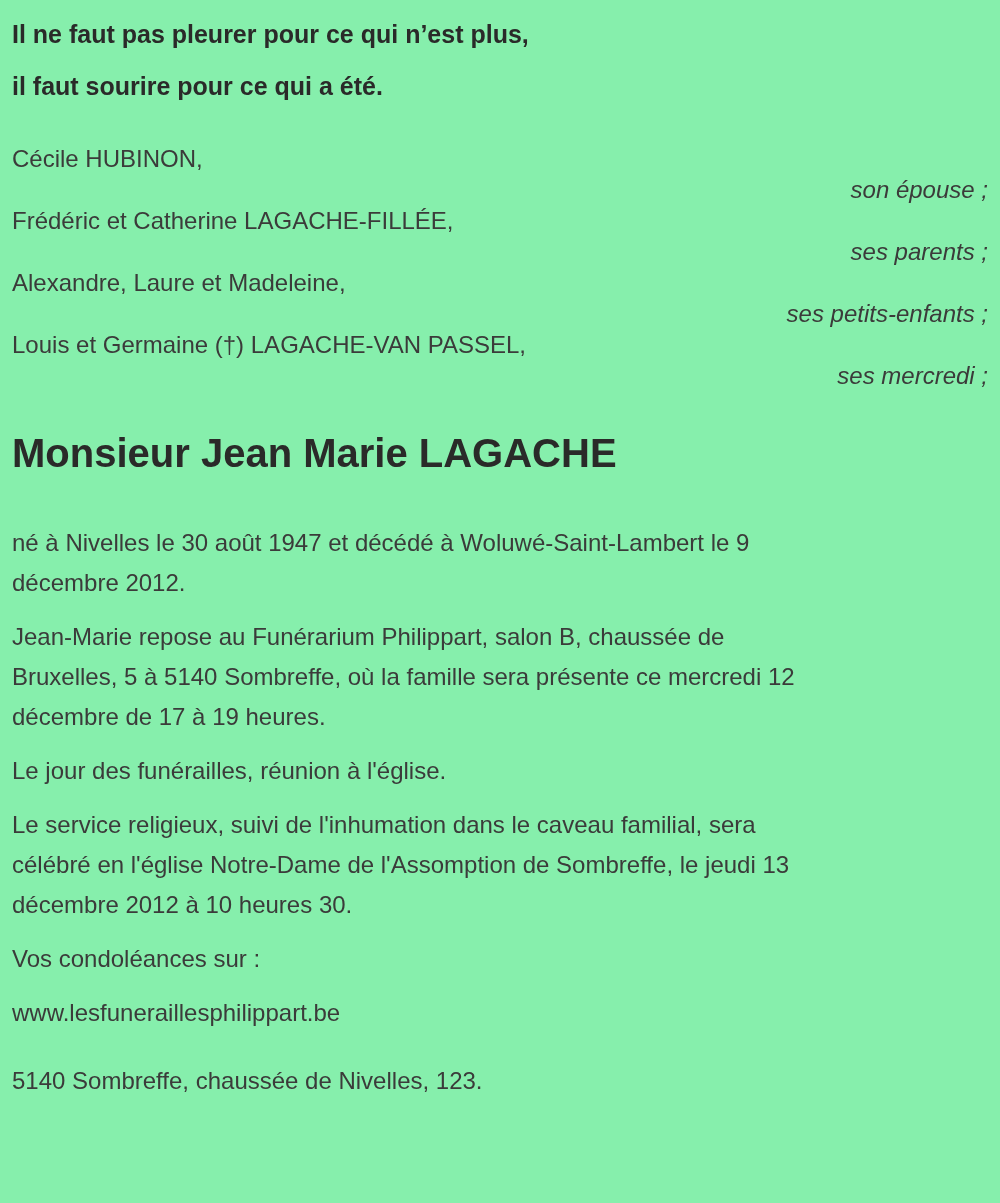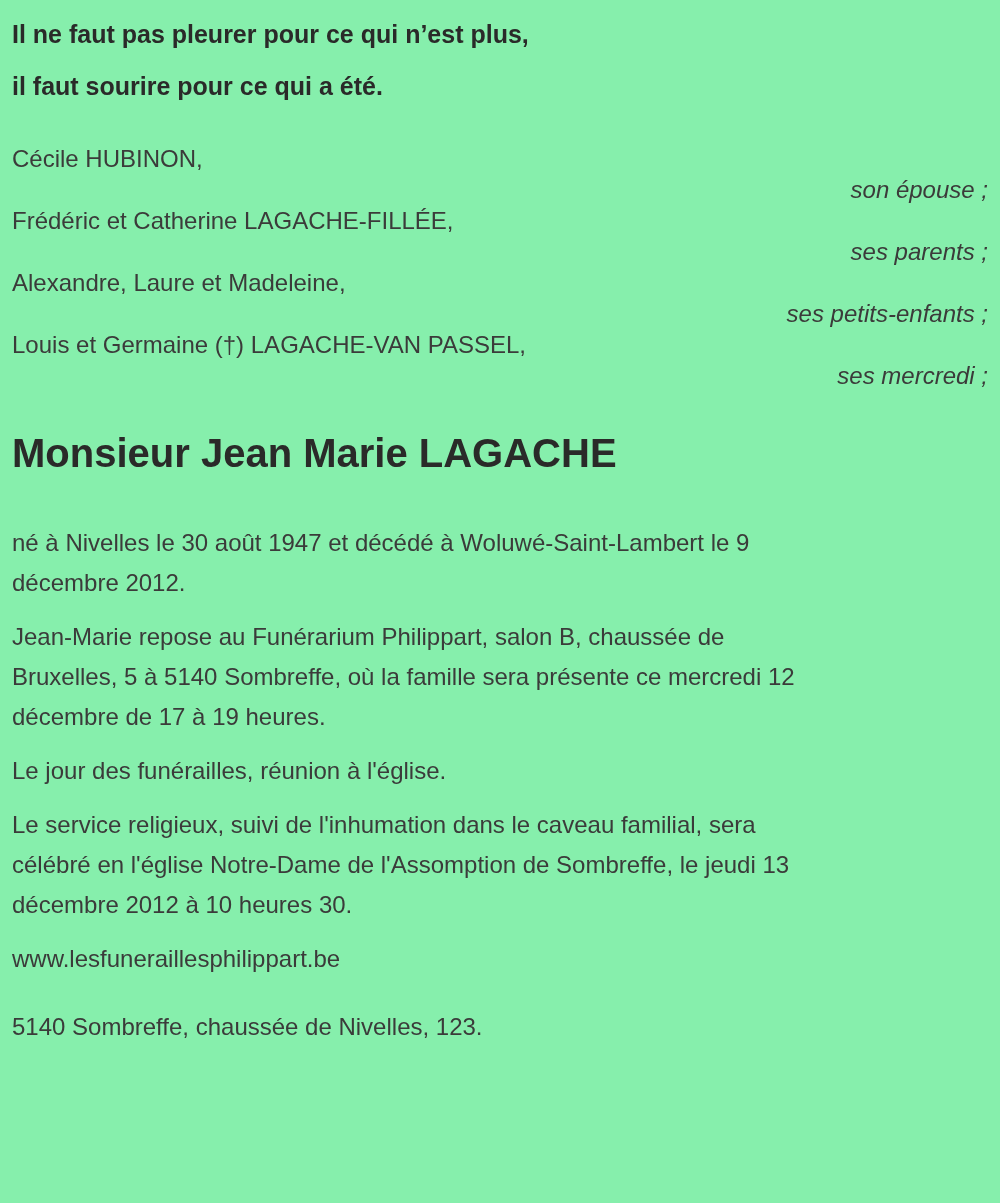--- a/index.html
+++ b/index.html
@@ -115,18 +115,19 @@
 
   <p class="para first">né à Nivelles le 30 août 1947 et décédé à Woluwé-Saint-Lambert le 9
 décembre 2012.</p>
   <p class="para">Jean-Marie repose au Funérarium Philippart, salon B, chaussée de
 Bruxelles, 5 à 5140 Sombreffe, où la famille sera présente ce mercredi 12
 décembre de 17 à 19 heures.</p>
   <p class="para">Le jour des funérailles, réunion à l'église.</p>
   <p class="para">Le service religieux, suivi de l'inhumation dans le caveau familial, sera
 célébré en l'église Notre-Dame de l'Assomption de Sombreffe, le jeudi 13
 décembre 2012 à 10 heures 30.</p>
+  <p class="para">Vos condoléances sur :</p>
 
   <p class="website">www.lesfuneraillesphilippart.be</p>
 
   <p class="address">5140 Sombreffe, chaussée de Nivelles, 123.</p>
 
 </div>
 
 </body></html>

